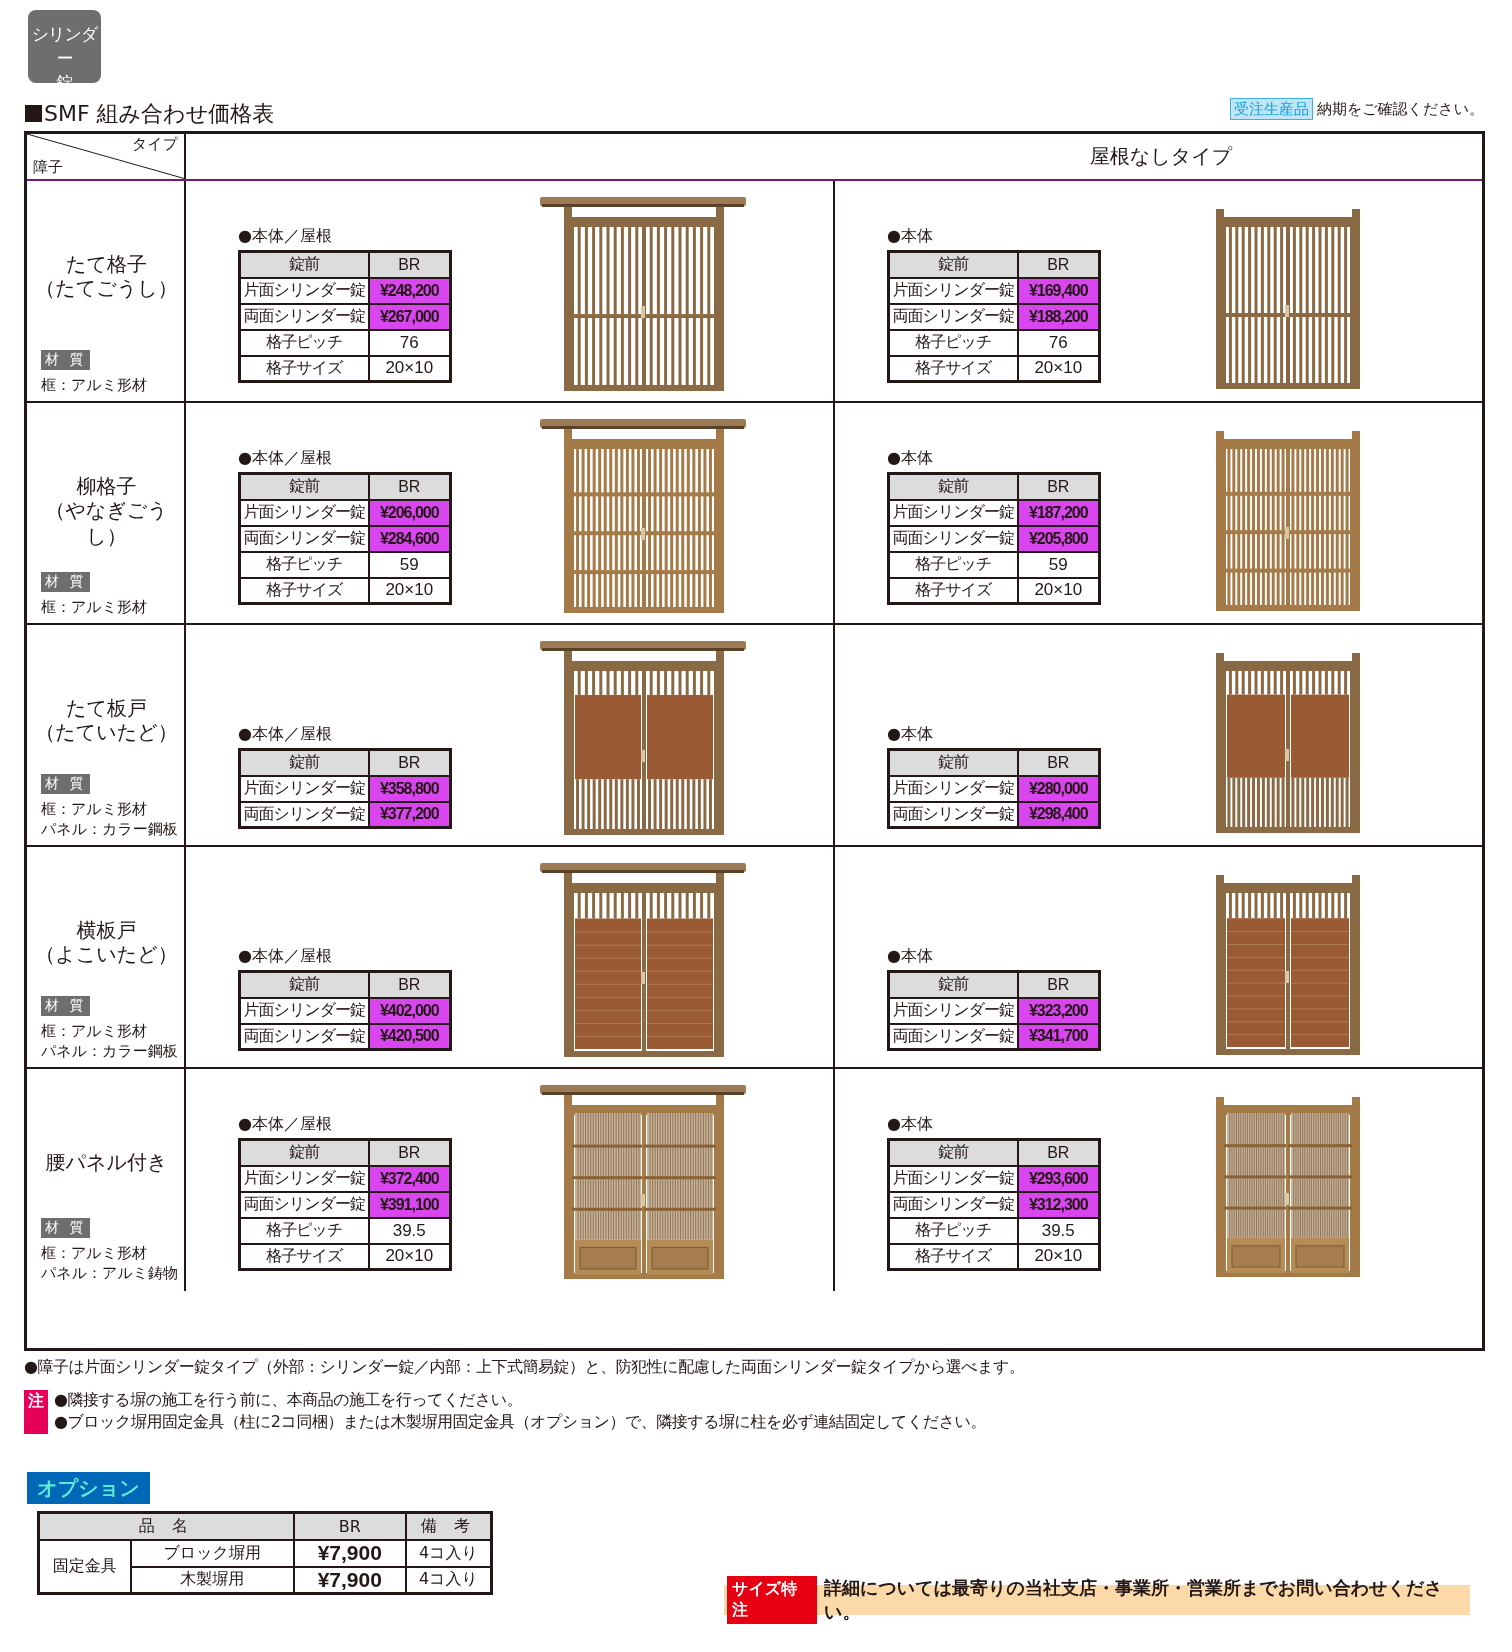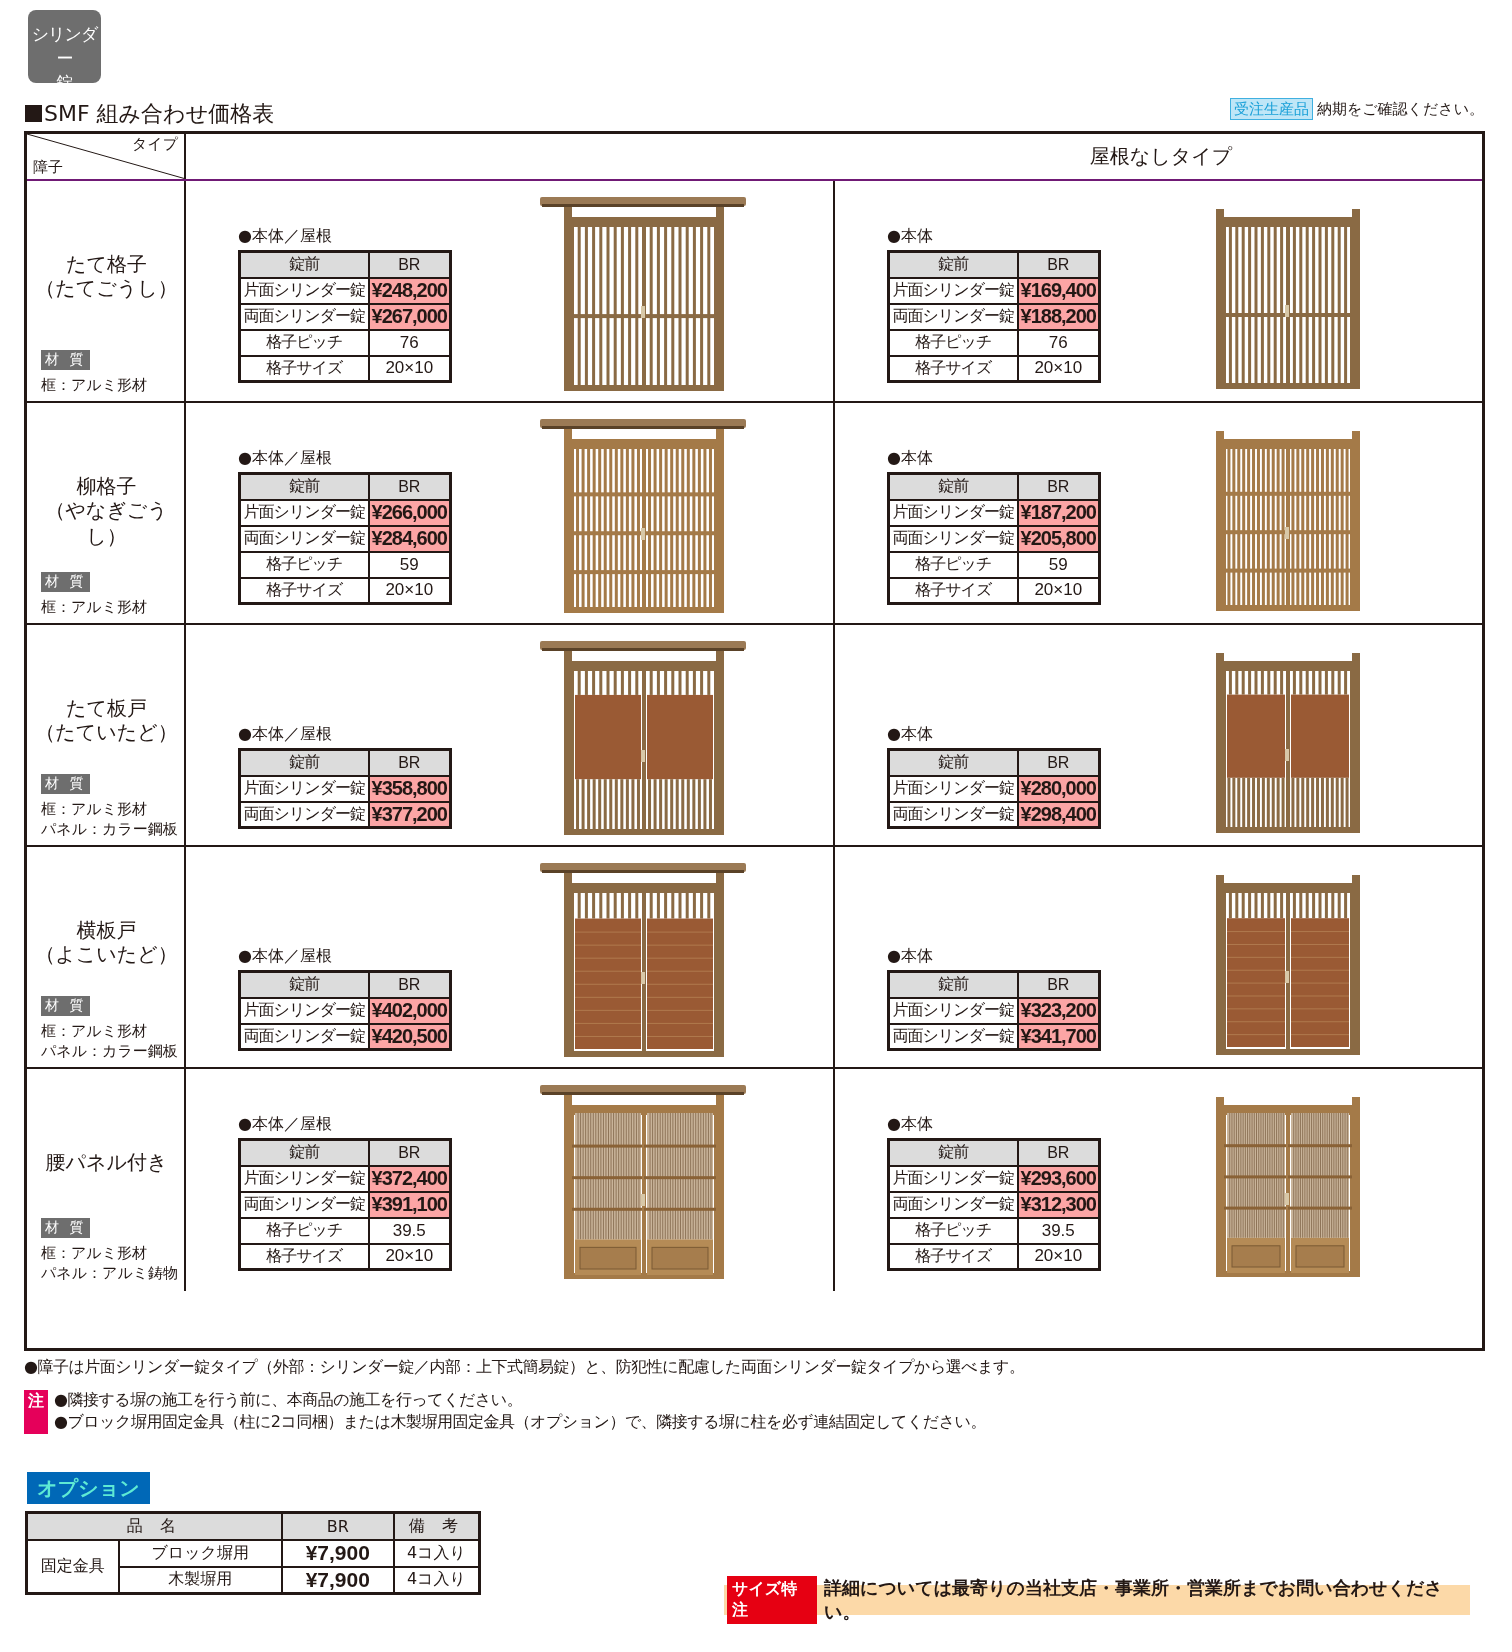--- a/index.html
+++ b/index.html
@@ -34,32 +34,32 @@
 
   .cell { position: absolute; top: 0; height: 100%; }
   .cell.c1 { left: 161px; width: 647px; border-right: 2px solid #231815; }
   .cell.c2 { left: 810px; width: 648px; }
 
   .sub-label { position: absolute; left: 50px; font-size: 16px; }
   .spec { position: absolute; left: 50px; width: 214px; border: 3px solid #231815; border-collapse: collapse; padding-left: 45px; }
   .spec td { border: 2px solid #231815; height: 26px; font-size: 16px; text-align: center; padding: 0; white-space: nowrap; }
   .spec td.k { width: 129px; letter-spacing: -1px; }
   .spec tr.head td { background: #dcdcdc; }
-  .spec td.price { background: #fca5a5; font-weight: bold; font-size: 20px; letter-spacing: -1px; font-family: "Liberation Sans", sans-serif; }
+  .spec td.price { background: #d946ef; font-weight: bold; font-size: 16px; letter-spacing: -1px; font-family: "Liberation Sans", sans-serif; }
   .spec td.val { font-family: "Liberation Sans", sans-serif; font-size: 17px; }
 
   .door { position: absolute; }
 
   .foot1 { position: absolute; left: 24px; top: 1357px; font-size: 16px; letter-spacing: -0.5px; }
   .note-wrap { position: absolute; left: 24px; top: 1390px; }
   .note-mark { position: absolute; left: 0; top: 0; width: 24px; height: 44px; background: #e5005a; color: #fff; font-size: 16px; font-weight: bold; text-align: center; padding-top: 1px; }
   .note-line { position: absolute; left: 30px; font-size: 16px; white-space: nowrap; letter-spacing: -0.5px; }
 
   .opt-tag { position: absolute; left: 27px; top: 1472px; width: 123px; height: 32px; background: #0068b7; color: #5eead4; font-size: 20px; font-weight: bold; display: flex; align-items: center; justify-content: center; }
-  .opt-table { position: absolute; left: 25px; top: 1511px; width: 456px; border: 3px solid #231815; border-collapse: collapse; padding-left: 32px; }
+  .opt-table { position: absolute; left: 37px; top: 1511px; width: 456px; border: 3px solid #231815; border-collapse: collapse; padding-left: 32px; }
   .opt-table td { border: 2px solid #231815; height: 27px; font-size: 16px; text-align: center; padding: 0; }
   .opt-table tr.head td { background: #dcdcdc; letter-spacing: 6px; }
   .opt-table td.price { font-weight: bold; font-size: 21px; font-family: "Liberation Sans", sans-serif; border-radius: 7px; }
 
   .size-note { position: absolute; left: 724px; top: 1585px; width: 746px; height: 30px; background: #fcd9a8; display: flex; align-items: center; font-size: 18px; font-weight: bold; }
   .size-note .tag { background: #e60012; color: #fff; font-size: 16px; padding: 3px 5px; margin: 0 7px 0 3px; }
 </style>
 </head>
 <body>
 
@@ -224,21 +224,21 @@
       <div class="sub-label" style="top:45px">●本体／屋根</div>
       <div style="position:absolute;top:69px;left:0">
             <table class="spec">
               <tbody>
                 <tr class="head">
                   <td class="k">錠前</td>
                   <td style="font-family:'Liberation Sans',sans-serif">BR</td>
                 </tr>
                 <tr>
                   <td class="k">片面シリンダー錠</td>
-                  <td class="price">¥266,000</td>
+                  <td class="price">¥206,000</td>
                 </tr>
                 <tr>
                   <td class="k">両面シリンダー錠</td>
                   <td class="price">¥284,600</td>
                 </tr>
                 <tr>
                   <td class="k">格子ピッチ</td>
                   <td class="val">59</td>
                 </tr>
                 <tr>

